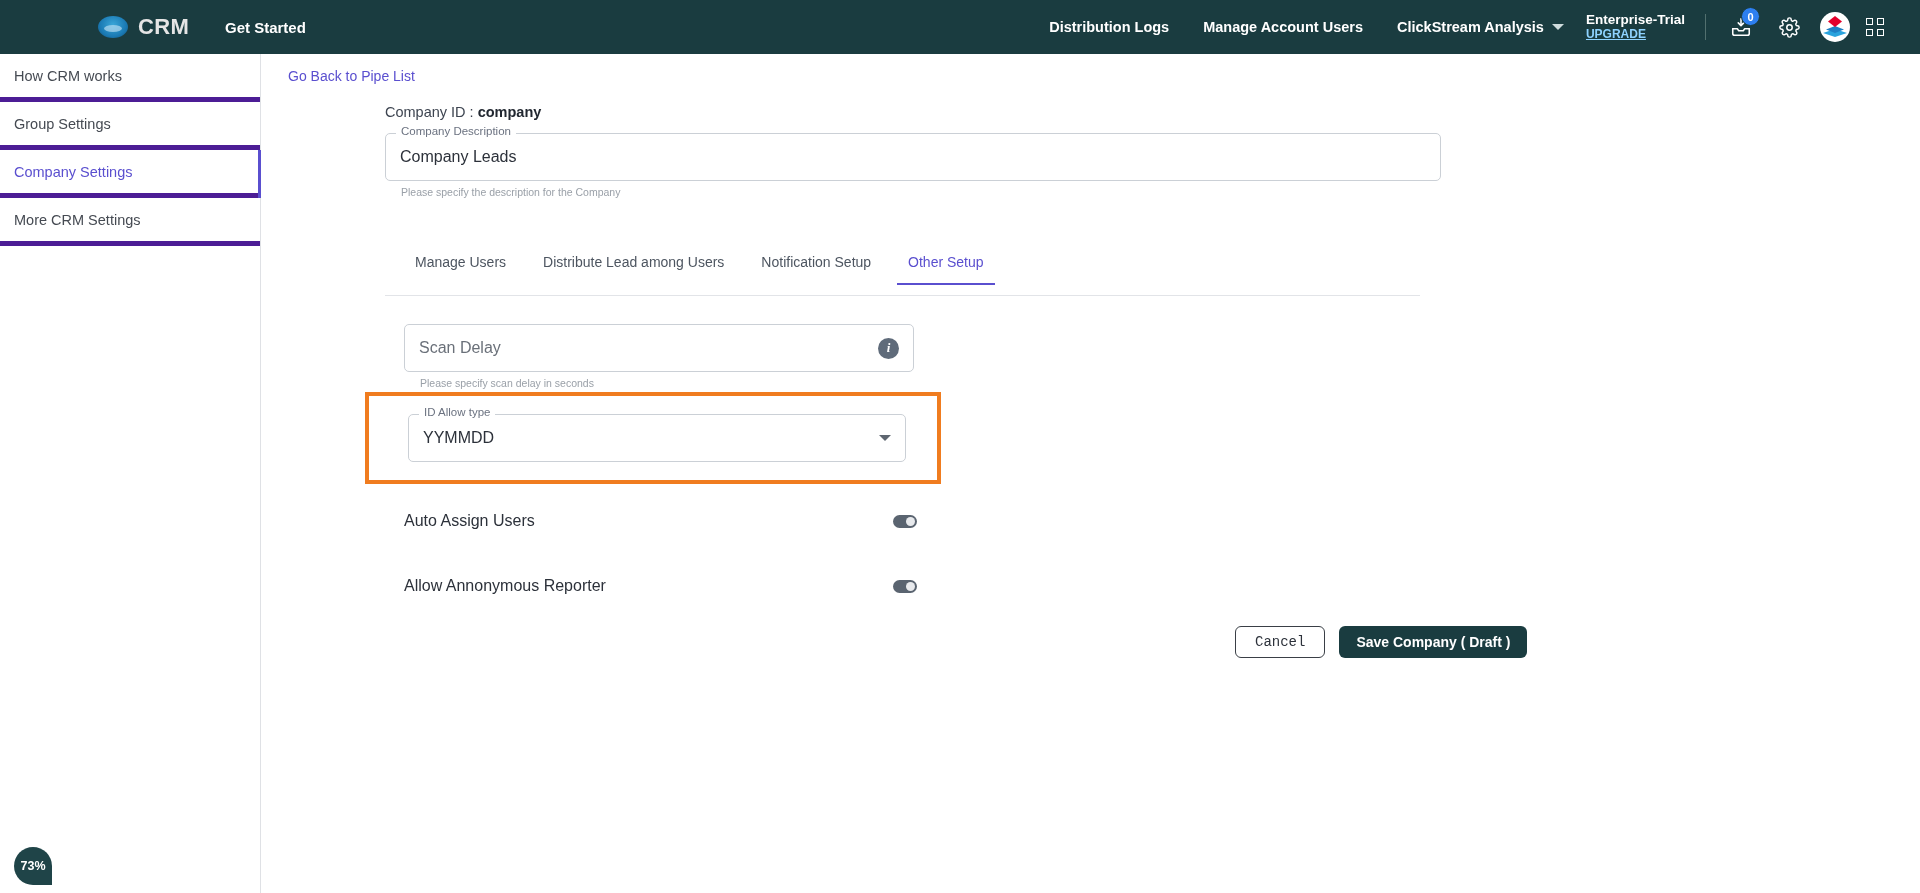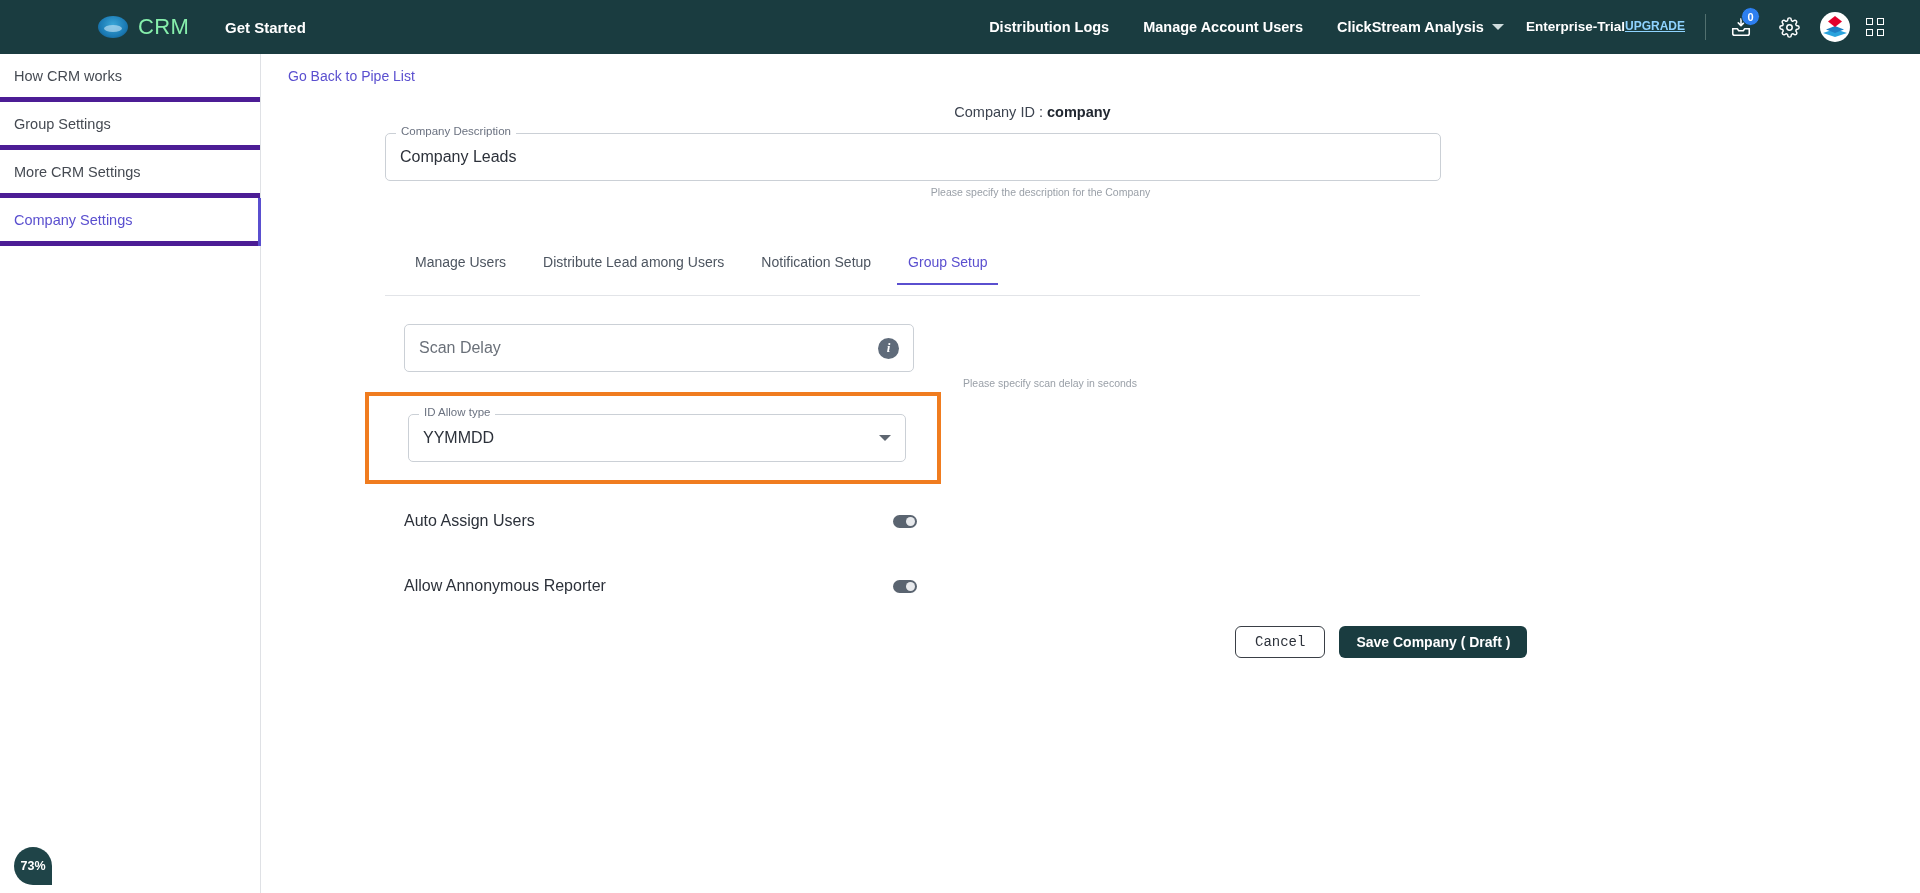--- a/index.html
+++ b/index.html
@@ -23,42 +23,42 @@
     width: 30px; height: 22px; border-radius: 50%;
     background: radial-gradient(ellipse at 50% 40%, #3aa6d8 0%, #1b7bb5 60%, #10527f 100%);
     position: relative; flex: none;
   }
   .brand-logo::after {
     content: ""; position: absolute; left: 6px; top: 9px;
     width: 18px; height: 7px; border-radius: 50%;
     background: rgba(190,225,245,.65);
   }
   .brand-name {
-    font-size: 22px; font-weight: 400; letter-spacing: .3px;
-    margin-left: 10px; color: #86efac;
+    font-size: 22px; font-weight: 700; letter-spacing: .3px;
+    margin-left: 10px; color: #e5e5e5;
   }
   .getstarted {
     font-size: 15px; font-weight: bold; margin-left: 36px; color: #fff;
     cursor: pointer;
   }
   .nav-right {
     margin-left: auto; display: flex; align-items: center; height: 54px;
   }
   .nav-link {
     font-size: 14.5px; font-weight: bold; color: #ffffff;
     margin-right: 34px; cursor: pointer; white-space: nowrap;
   }
   .nav-link.click { margin-right: 8px; }
   .chev {
     width: 0; height: 0;
     border-left: 6px solid transparent; border-right: 6px solid transparent;
     border-top: 6px solid #cfdcdd; margin-right: 22px; cursor: pointer;
   }
   .plan {
-    display: flex; flex-direction: row; align-items: center;
+    display: flex; flex-direction: column; align-items: flex-start;
     margin-right: 20px; line-height: 1.15;
   }
   .plan-name { font-size: 13.5px; font-weight: bold; color: #ffffff; white-space: nowrap; }
   .plan-upgrade {
     font-size: 12px; color: #8fd3ff; text-decoration: underline;
     cursor: pointer; font-weight: 600;
   }
   .vdiv { width: 1px; height: 26px; background: #52706f; margin: 0 18px 0 0; }
   .icon-btn {
     position: relative; width: 34px; height: 34px; margin-right: 14px;
@@ -116,21 +116,21 @@
 
   
   .main {
     position: absolute; top: 54px; left: 261px;
     width: 1659px; height: 839px; background: #ffffff;
   }
   .backlink {
     position: absolute; left: 27px; top: 14px;
     font-size: 14px; color: #5a4fcf; cursor: pointer;
   }
-  .content { position: absolute; left: 124px; top: 50px; width: 1295px; text-align: center; }
+  .content { position: absolute; left: 124px; top: 50px; width: 1295px; }
 
   .company-id { font-size: 14.5px; color: #3d4450; margin-bottom: 13px; }
   .company-id b { font-weight: bold; color: #222831; }
 
   
   .mui-field { position: relative; }
   .mui-box {
     border: 1px solid #cbd0d6; border-radius: 5px;
     height: 48px; display: flex; align-items: center;
     padding: 0 14px 0 14px; background: #fff;
@@ -291,25 +291,25 @@
   </div>
 </div>
 
 <div class="sidebar">
   <div class="side-item">
     <span>How CRM works</span>
   </div>
   <div class="side-item">
     <span>Group Settings</span>
   </div>
+  <div class="side-item active">
+    <span>Company Settings</span>
+  </div>
   <div class="side-item">
     <span>More CRM Settings</span>
-  </div>
-  <div class="side-item active">
-    <span>Company Settings</span>
   </div>
 </div>
 
 <div class="main">
 
   <span class="backlink">Go Back to Pipe List</span>
 
   <div class="content">
 
     <div class="company-id">
@@ -322,21 +322,21 @@
       <div class="mui-box">
         <span class="mui-value">Company Leads</span>
       </div>
     </div>
     <div class="helper">Please specify the description for the Company</div>
 
     <div class="tabs">
       <span class="tab">Manage Users</span>
       <span class="tab">Distribute Lead among Users</span>
       <span class="tab">Notification Setup</span>
-      <span class="tab active">Group Setup</span>
+      <span class="tab active">Other Setup</span>
     </div>
 
     <div class="panel">
 
       <div class="mui-field scan-field">
         <div class="mui-box">
           <span class="mui-value placeholder">Scan Delay</span>
           <span class="info-icon">i</span>
         </div>
       </div>

